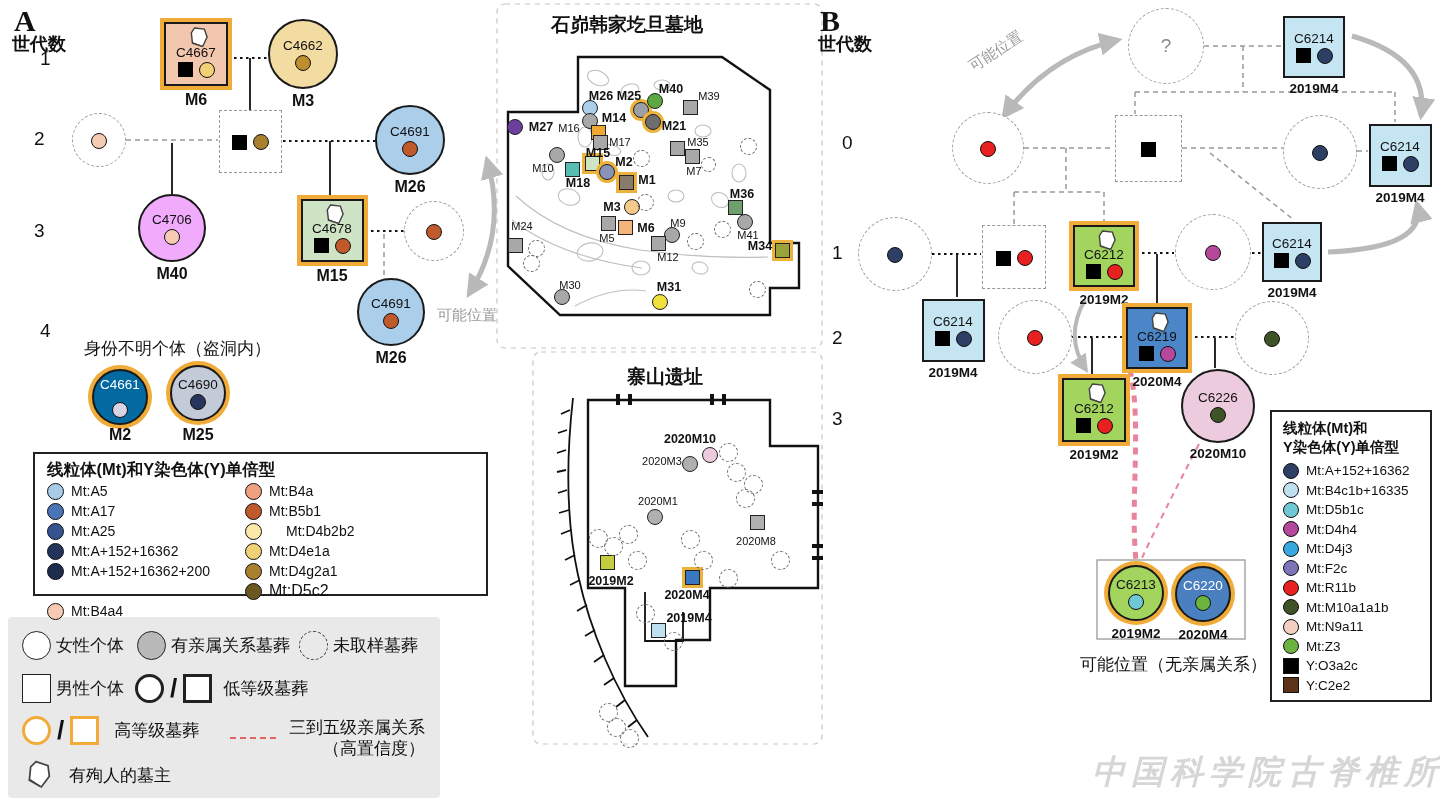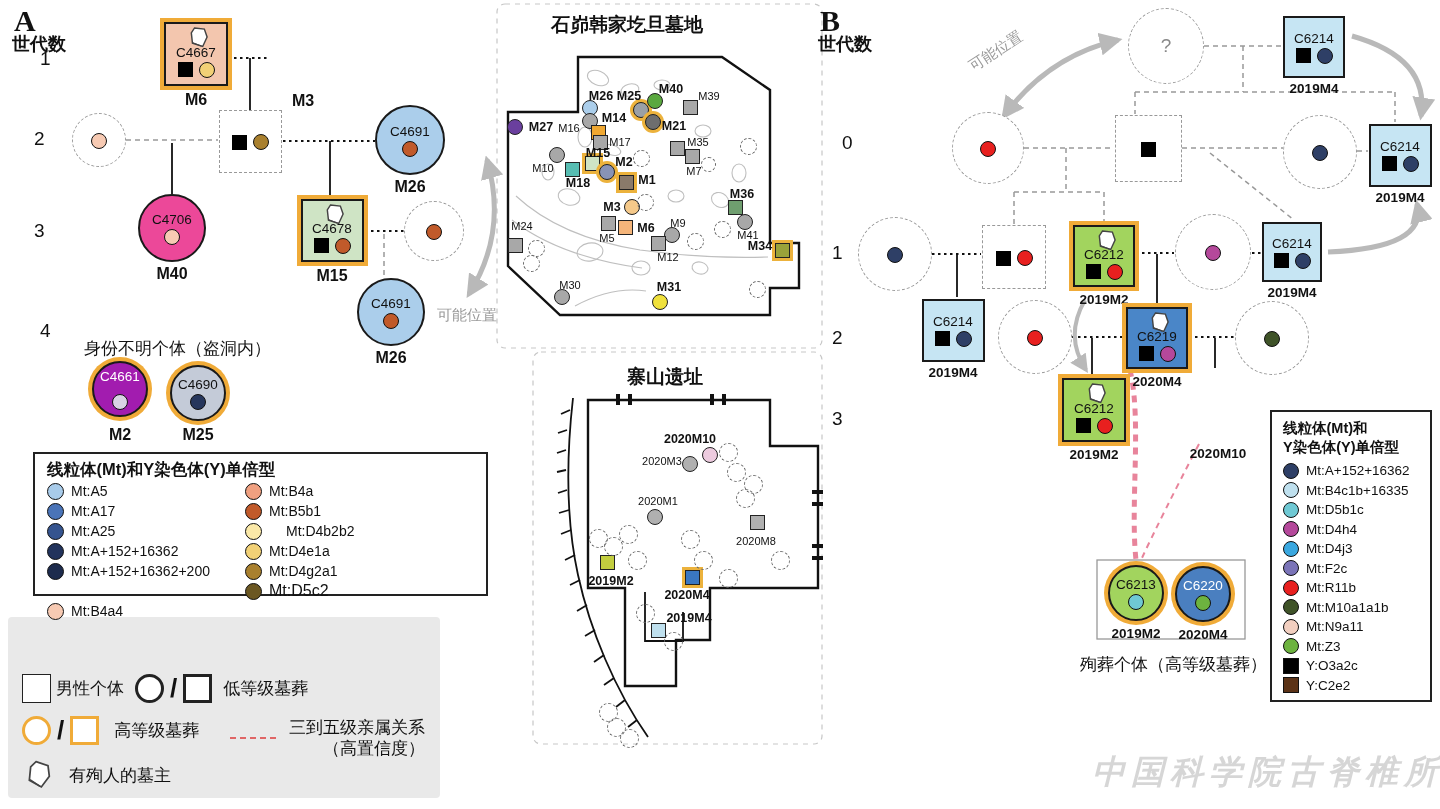--- a/index.html
+++ b/index.html
@@ -185,21 +185,21 @@
   <div class="abs axis-label" style="left:12px;top:32px">世代数</div>
   <div class="abs panel-letter" style="left:820px;top:4px">B</div>
   <div class="abs axis-label" style="left:818px;top:32px">世代数</div>
 
   <div class="map-title" style="left:551px;top:12px">石峁韩家圪旦墓地</div>
   <div class="map-title" style="left:627px;top:364px">寨山遗址</div>
 
   <div class="caption" style="left:84px;top:337px;font-size:17px">身份不明个体（盗洞内）</div>
   <div class="note" style="left:437px;top:306px">可能位置</div>
   <div class="note" style="left:966px;top:42px;transform:rotate(-33deg)">可能位置</div>
-  <div class="caption" style="left:1080px;top:653px">殉葬个体（高等级墓葬）</div>
+  <div class="caption" style="left:1080px;top:653px">可能位置（无亲属关系）</div>
 
   <div class="legendbox" id="legend-a" style="left:33px;top:452px;width:455px;height:144px;padding:5px 0 0 12px">
     <div class="lg-title" style="font-size:16.5px">线粒体(Mt)和Y染色体(Y)单倍型</div>
     <div id="legend-a-cols" style="display:flex">
         <div style="width: 198px;">
           <div class="lg-item" style="height: 20px; font-size: 14px;">
             <span class="sw" style="background: rgb(168, 203, 234);"></span>
             <span>Mt:A5</span>
           </div>
           <div class="lg-item" style="height: 20px; font-size: 14px;">
@@ -301,20 +301,28 @@
           <span>Y:O3a2c</span>
         </div>
         <div class="lg-item" style="height: 19.5px; font-size: 13.5px;">
           <span class="sw square" style="width: 16px; height: 16px; background: rgb(92, 51, 23);"></span>
           <span>Y:C2e2</span>
         </div>
       </div>
   </div>
 
   <div id="symbol-legend">
+    <div class="sl-row" style="left:14px;top:14px">
+      <span class="sl-ci"></span>
+      <span>女性个体</span>
+      <span class="sl-ci filled" style="margin-left:8px"></span>
+      <span>有亲属关系墓葬</span>
+      <span class="sl-ci dashcir" style="margin-left:4px"></span>
+      <span>未取样墓葬</span>
+    </div>
     <div class="sl-row" style="left:14px;top:56px">
       <span class="sl-sq"></span>
       <span>男性个体</span>
       <span class="sl-ci bold" style="margin-left:6px"></span>
       <span class="slash">/</span>
       <span class="sl-sq bold"></span>
       <span style="margin-left:6px">低等级墓葬</span>
     </div>
     <div class="sl-row" style="left:14px;top:98px">
       <span class="sl-ci orange"></span>
@@ -346,40 +354,46 @@
           <path d="M9,2 L18,5 L19,13 L13,21 L4,16 L5,6 Z" fill="#fff" stroke="#444" stroke-width="1.4"></path>
           <path d="M4.5,15.5 L12,20.5" stroke="#444" stroke-width="1.1" fill="none"></path>
         </svg></span>
       <div class="nid" style="margin-top: 14px;">C4667</div>
       <div class="dotrow">
         <span class="ysq"></span>
         <span class="dot" style="background: rgb(242, 209, 118);"></span>
       </div>
     </div>
     <div class="tomb tombA" style="left: 196px; top: 91px;">M6</div>
+    <div class="node ci" style="left: 268px; top: 19px; width: 70px; height: 70px; background: rgb(243, 220, 162);">
+      <div class="nid">C4662</div>
+      <div class="dotrow">
+        <span class="dot" style="background: rgb(189, 142, 46);"></span>
+      </div>
+    </div>
     <div class="tomb tombA" style="left: 303px; top: 92px;">M3</div>
     <div class="node ci dashed" style="left: 72px; top: 113px; width: 54px; height: 54px;">
       <div class="dotrow">
         <span class="dot" style="background: rgb(247, 202, 179);"></span>
       </div>
     </div>
     <div class="node sq dashed" style="left: 218.5px; top: 109.5px; width: 63px; height: 63px;">
       <div class="dotrow">
         <span class="ysq"></span>
         <span class="dot" style="background: rgb(169, 128, 46);"></span>
       </div>
     </div>
     <div class="node ci" style="left: 375px; top: 105px; width: 70px; height: 70px; background: rgb(171, 206, 235);">
       <div class="nid">C4691</div>
       <div class="dotrow">
         <span class="dot" style="background: rgb(193, 90, 42);"></span>
       </div>
     </div>
     <div class="tomb tombA" style="left: 410px; top: 178px;">M26</div>
-    <div class="node ci" style="left: 138px; top: 194px; width: 68px; height: 68px; background: #ec4899;">
+    <div class="node ci" style="left: 138px; top: 194px; width: 68px; height: 68px; background: #f0abfc;">
       <div class="nid">C4706</div>
       <div class="dotrow">
         <span class="dot" style="background: rgb(247, 202, 179);"></span>
       </div>
     </div>
     <div class="tomb tombA" style="left: 172px; top: 265px;">M40</div>
     <div class="node sq ring" style="left: 300.5px; top: 198.5px; width: 63px; height: 63px; background: rgb(207, 228, 197);">
       <span class="jar"><svg width="25" height="25" viewBox="0 0 24 24">
           <path d="M9,2 L18,5 L19,13 L13,21 L4,16 L5,6 Z" fill="#fff" stroke="#444" stroke-width="1.4"></path>
           <path d="M4.5,15.5 L12,20.5" stroke="#444" stroke-width="1.1" fill="none"></path>
@@ -396,21 +410,21 @@
         <span class="dot" style="background: rgb(193, 90, 42);"></span>
       </div>
     </div>
     <div class="node ci" style="left: 357px; top: 278px; width: 68px; height: 68px; background: rgb(171, 206, 235);">
       <div class="nid">C4691</div>
       <div class="dotrow">
         <span class="dot" style="background: rgb(193, 90, 42);"></span>
       </div>
     </div>
     <div class="tomb tombA" style="left: 391px; top: 349px;">M26</div>
-    <div class="node ci ring" style="left: 92px; top: 361px; width: 56px; height: 56px; background: #a21caf; gap: 8px;">
+    <div class="node ci ring" style="left: 92px; top: 369px; width: 56px; height: 56px; background: #0369a1; gap: 8px;">
       <div class="nid" style="color: rgb(255, 255, 255);">C4661</div>
       <div class="dotrow">
         <span class="dot" style="background: rgb(217, 210, 228);"></span>
       </div>
     </div>
     <div class="tomb tombA" style="left: 120px; top: 426px;">M2</div>
     <div class="node ci ring" style="left: 170px; top: 365px; width: 56px; height: 56px; background: rgb(196, 203, 216);">
       <div class="nid">C4690</div>
       <div class="dotrow">
         <span class="dot" style="background: rgb(38, 54, 92);"></span>
@@ -506,20 +520,26 @@
           <path d="M4.5,15.5 L12,20.5" stroke="#444" stroke-width="1.1" fill="none"></path>
         </svg></span>
       <div class="nid" style="margin-top: 14px;">C6219</div>
       <div class="dotrow">
         <span class="ysq"></span>
         <span class="dot" style="background: rgb(181, 72, 155);"></span>
       </div>
     </div>
     <div class="tomb tombB" style="left: 1157px; top: 374px;">2020M4</div>
     <div class="node ci dashed" style="left: 1235px; top: 301px; width: 74px; height: 74px;">
+      <div class="dotrow">
+        <span class="dot" style="background: rgb(63, 83, 40);"></span>
+      </div>
+    </div>
+    <div class="node ci" style="left: 1181px; top: 369px; width: 74px; height: 74px; background: rgb(237, 203, 223);">
+      <div class="nid">C6226</div>
       <div class="dotrow">
         <span class="dot" style="background: rgb(63, 83, 40);"></span>
       </div>
     </div>
     <div class="tomb tombB" style="left: 1218px; top: 446px;">2020M10</div>
     <div class="node sq ring" style="left: 1062px; top: 378px; width: 64px; height: 64px; background: rgb(162, 212, 94);">
       <span class="jar"><svg width="25" height="25" viewBox="0 0 24 24">
           <path d="M9,2 L18,5 L19,13 L13,21 L4,16 L5,6 Z" fill="#fff" stroke="#444" stroke-width="1.4"></path>
           <path d="M4.5,15.5 L12,20.5" stroke="#444" stroke-width="1.1" fill="none"></path>
         </svg></span>

